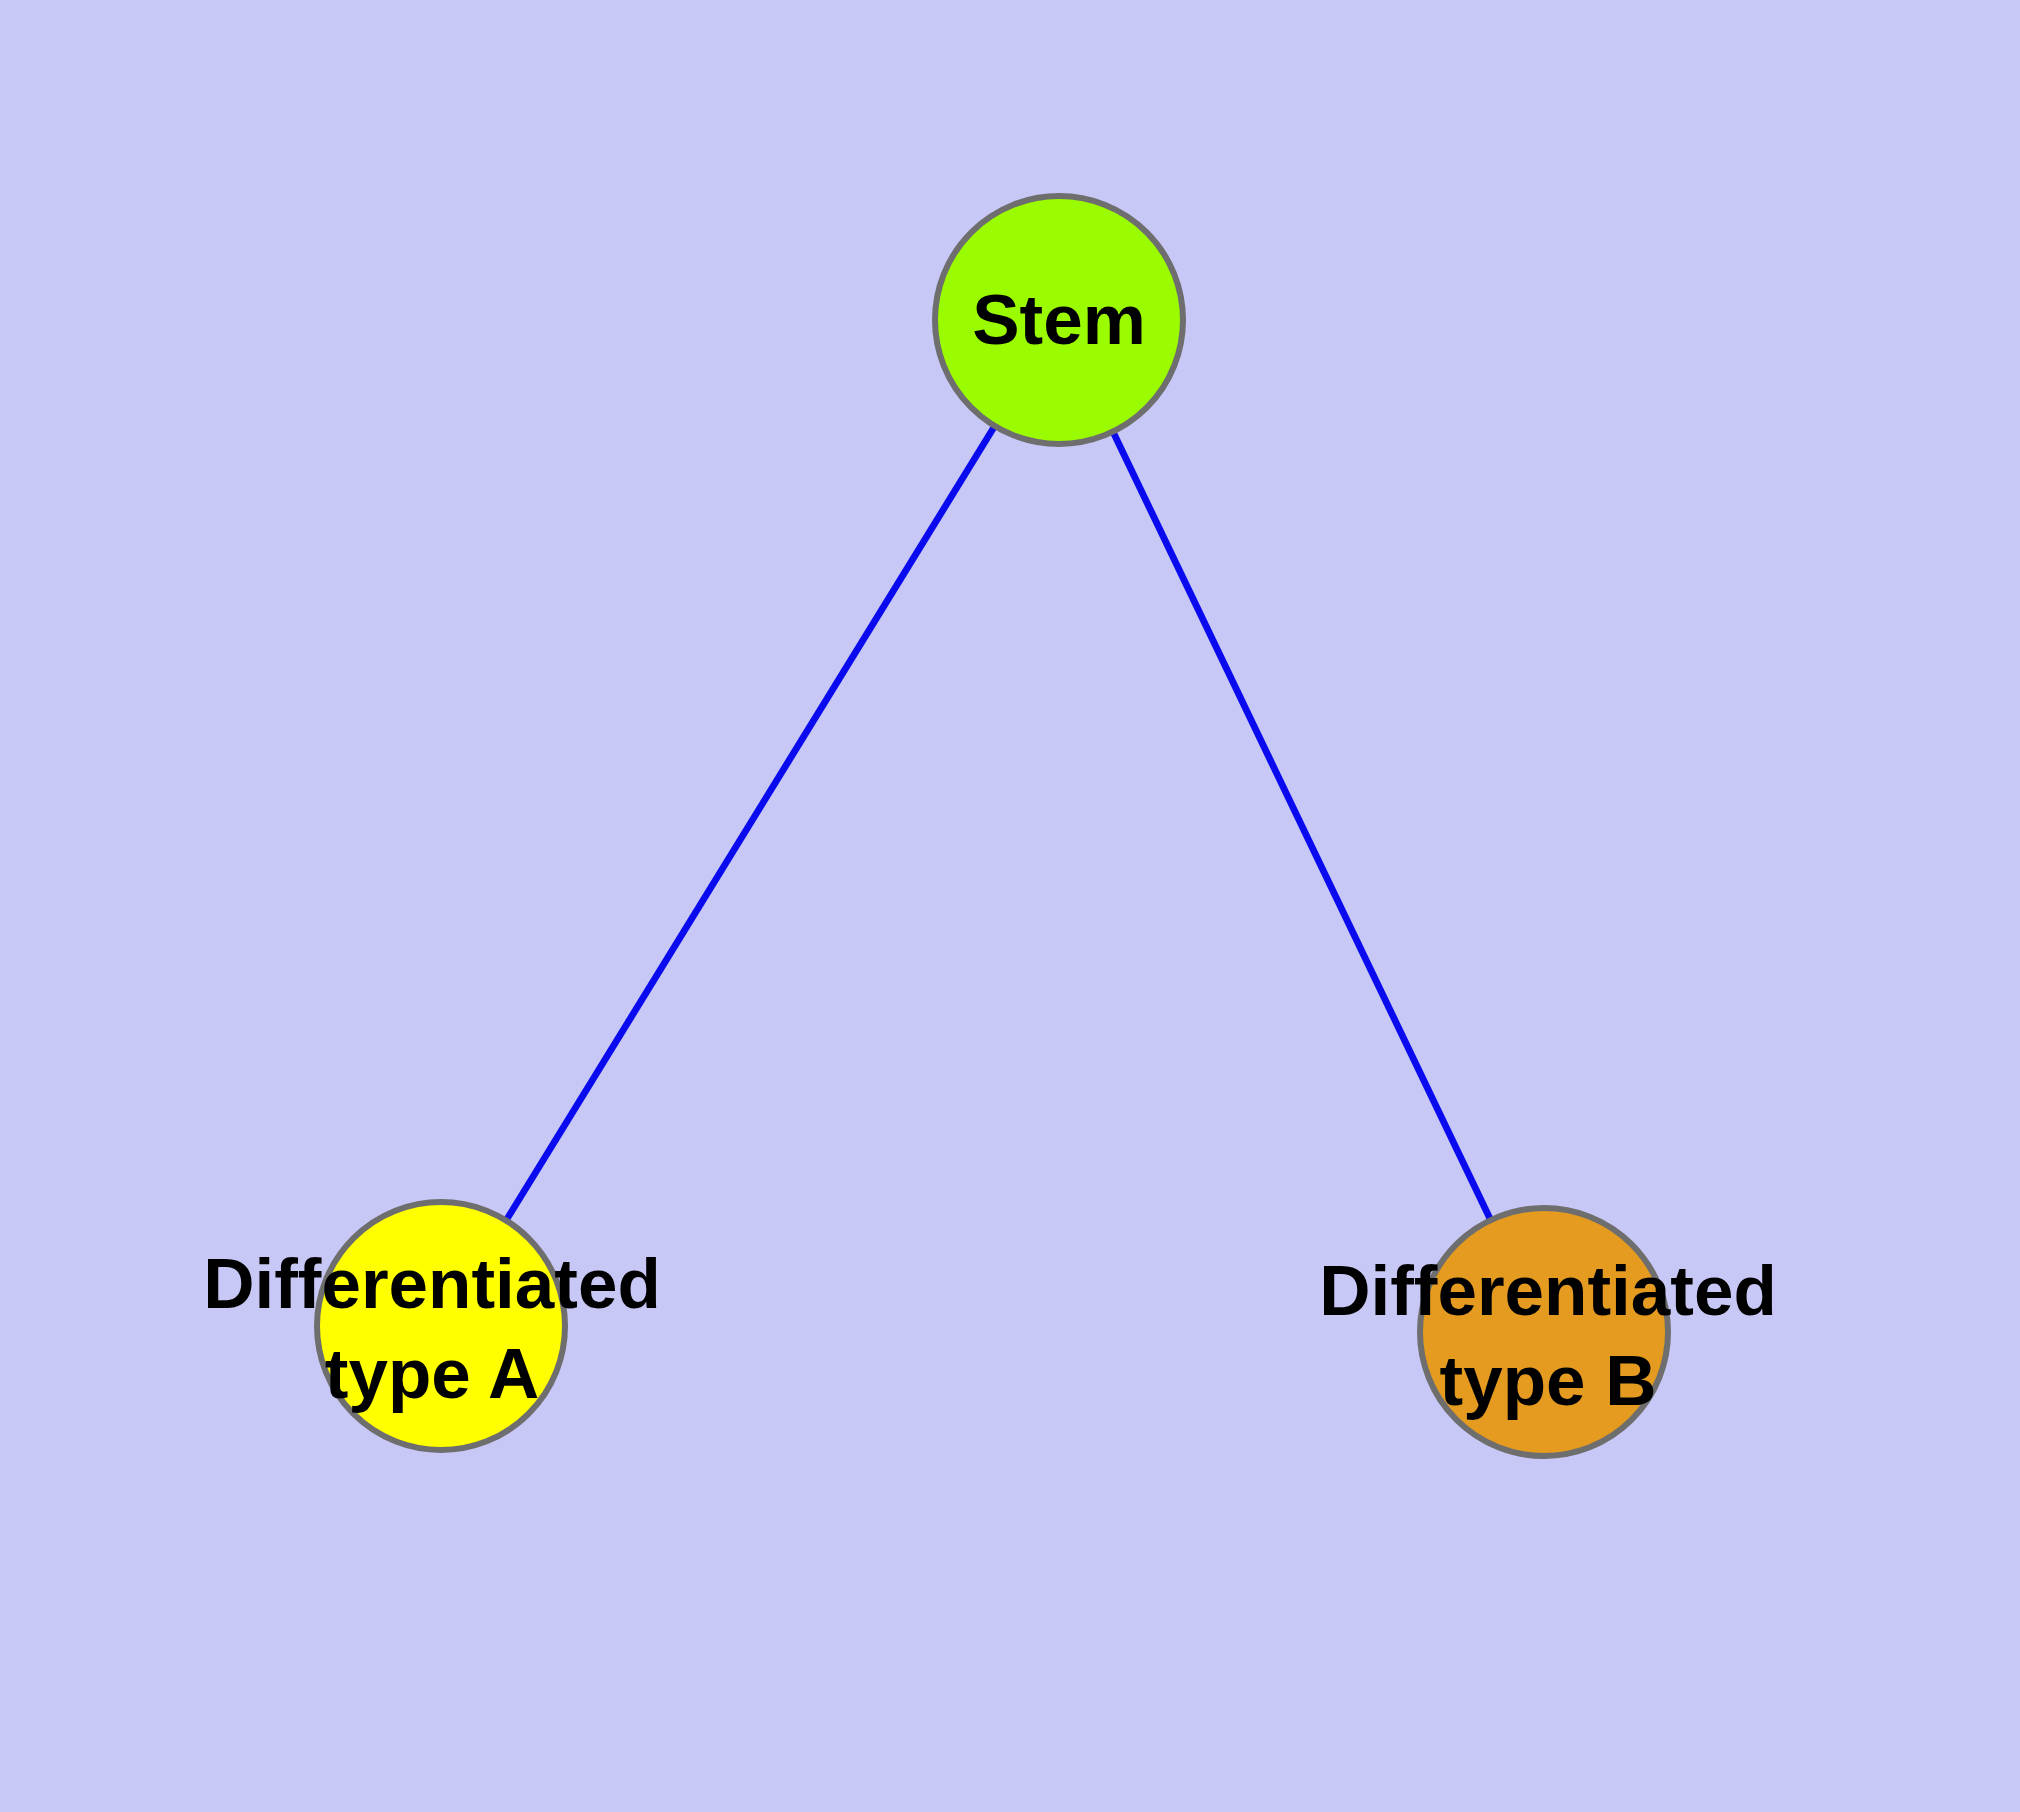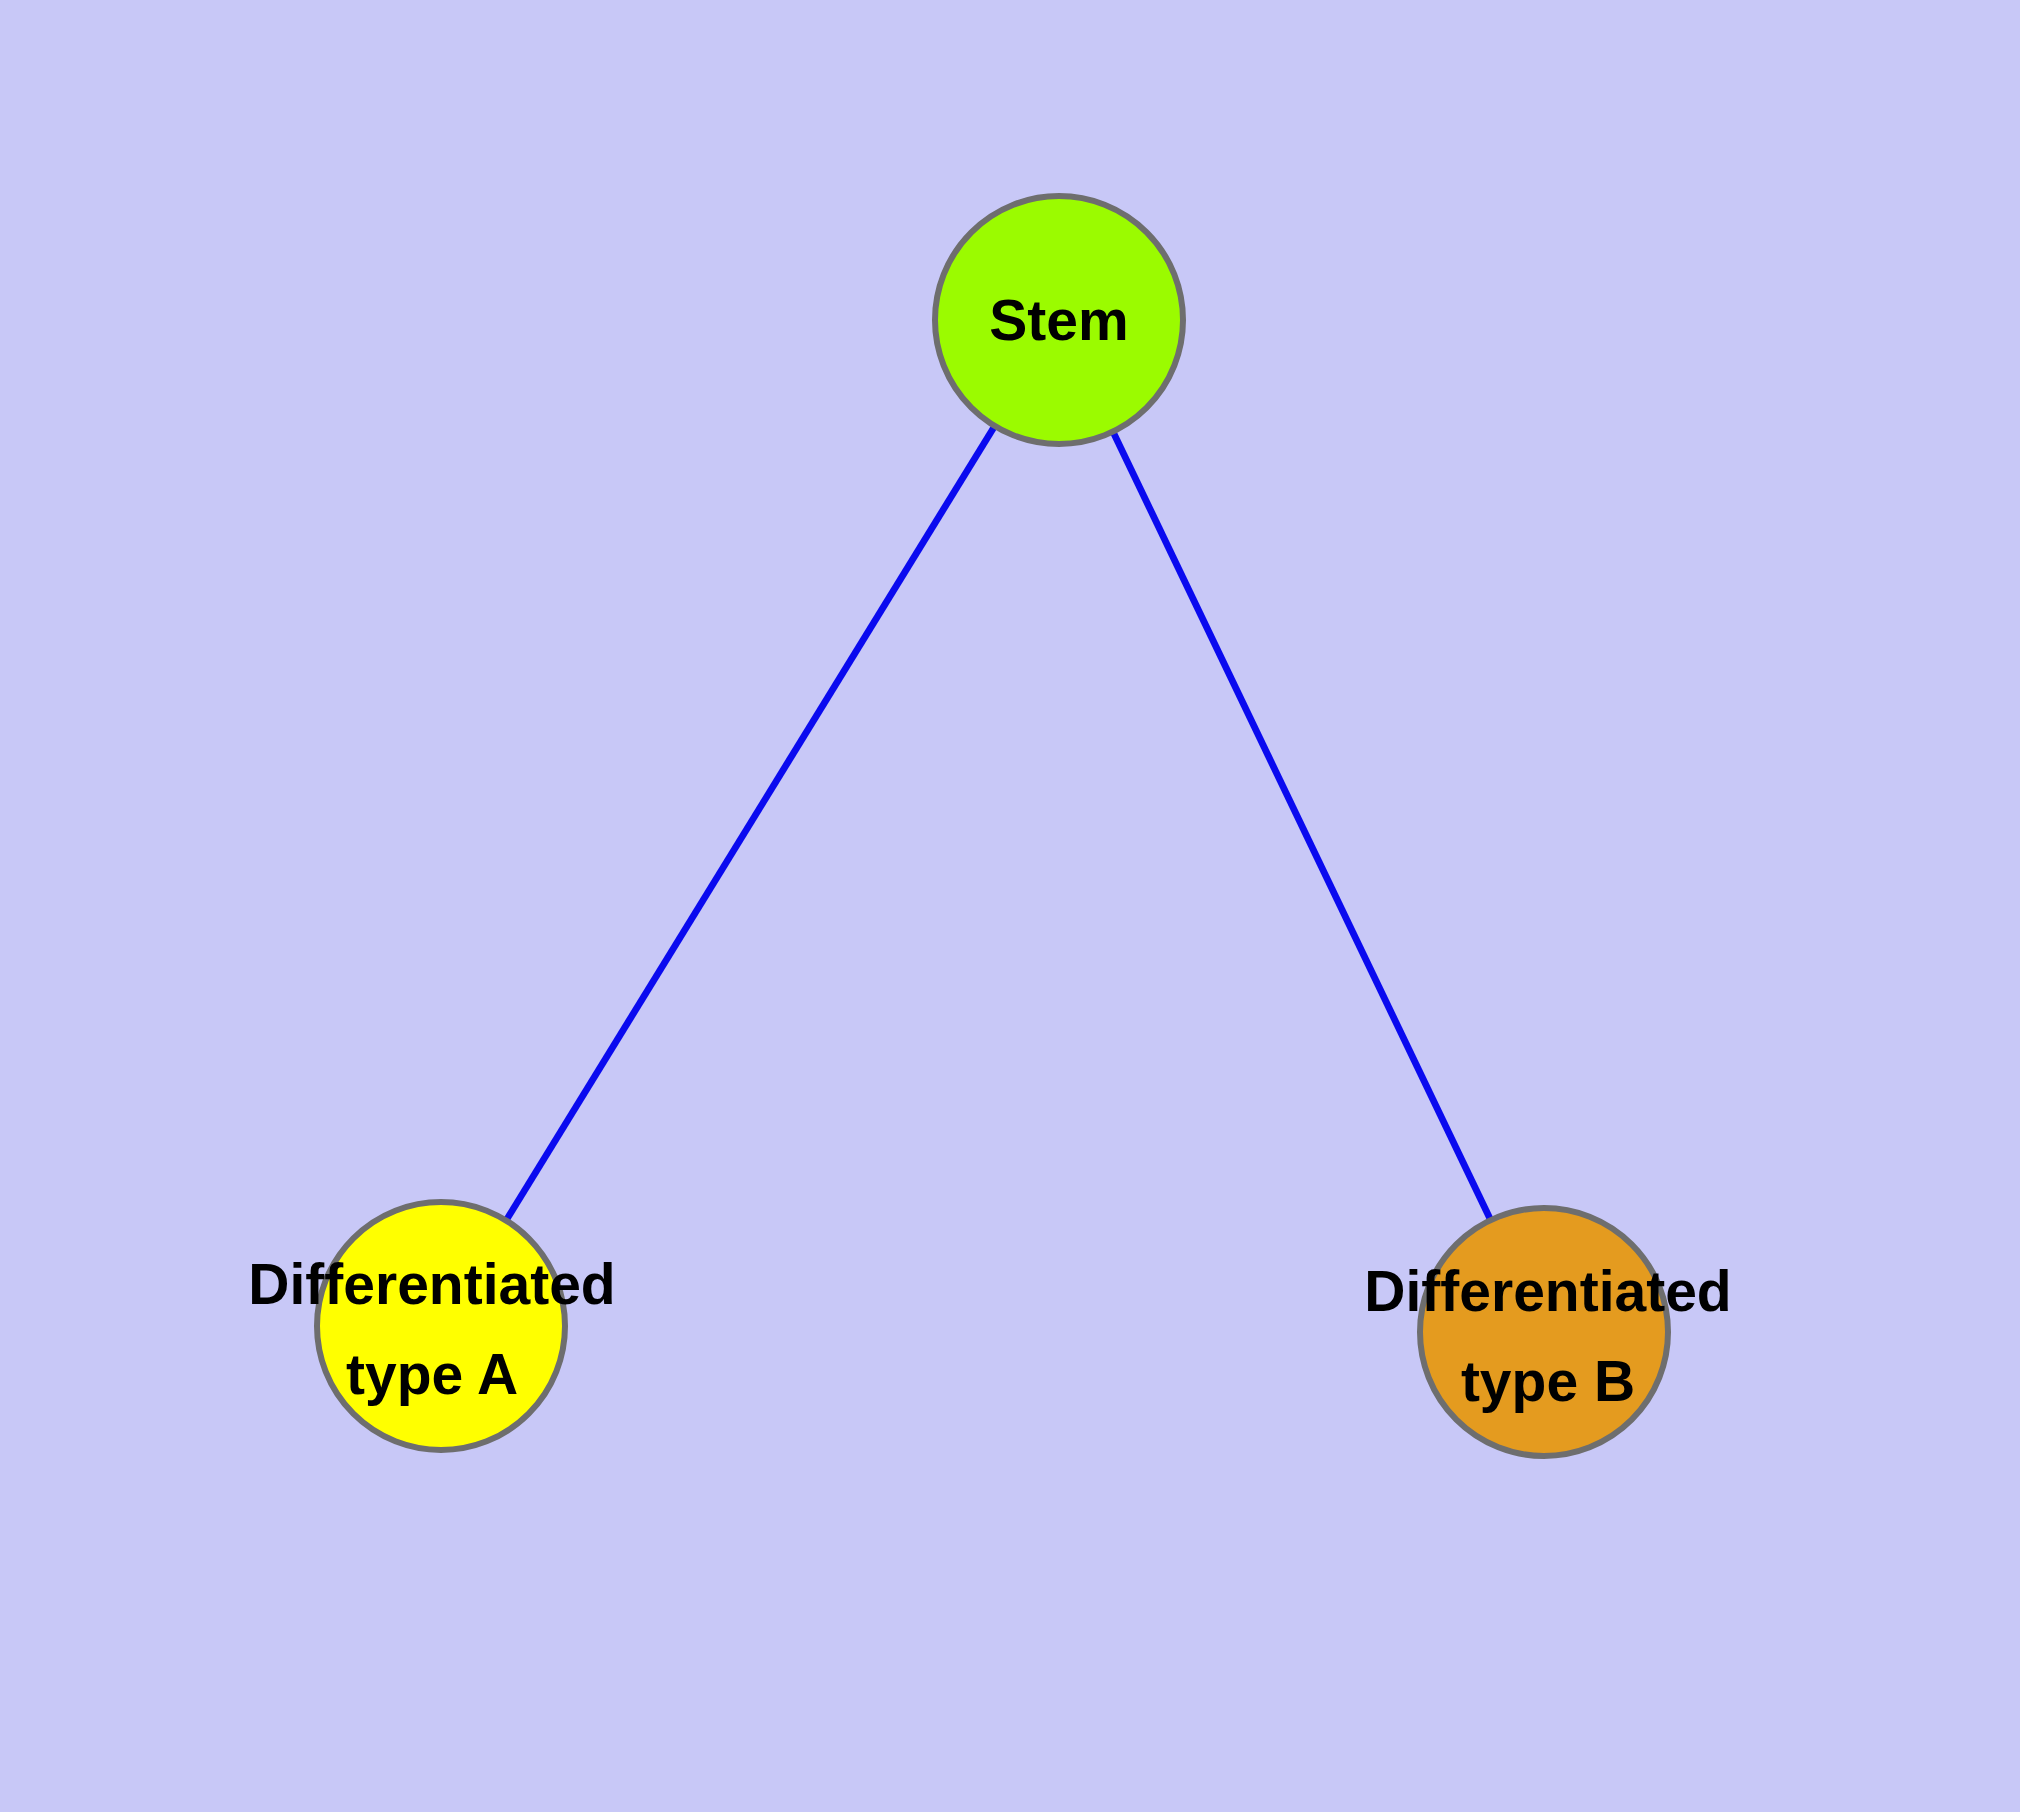--- a/index.html
+++ b/index.html
@@ -30,21 +30,21 @@
     box-sizing: border-box;
     z-index: 2;
   }
   .node-circle.stem   { left: 932px; top: 193px;  }
   .node-circle.type-a { left: 314px;  top: 1199px; }
   .node-circle.type-b { left: 1417px; top: 1205px; }
   .node-label {
     position: absolute;
     width: 644px;
     text-align: center;
-    font-size: 57px;
+    font-size: 71px;
     font-weight: bold;
     color: #000000;
     line-height: 90px;
     white-space: pre-line;
     z-index: 3;
   }
   .node-label.stem   { left: 737px;  top: 275px;  }
   .node-label.type-a { left: 110px;  top: 1239px; }
   .node-label.type-b { left: 1226px; top: 1246px; }
 </style>

